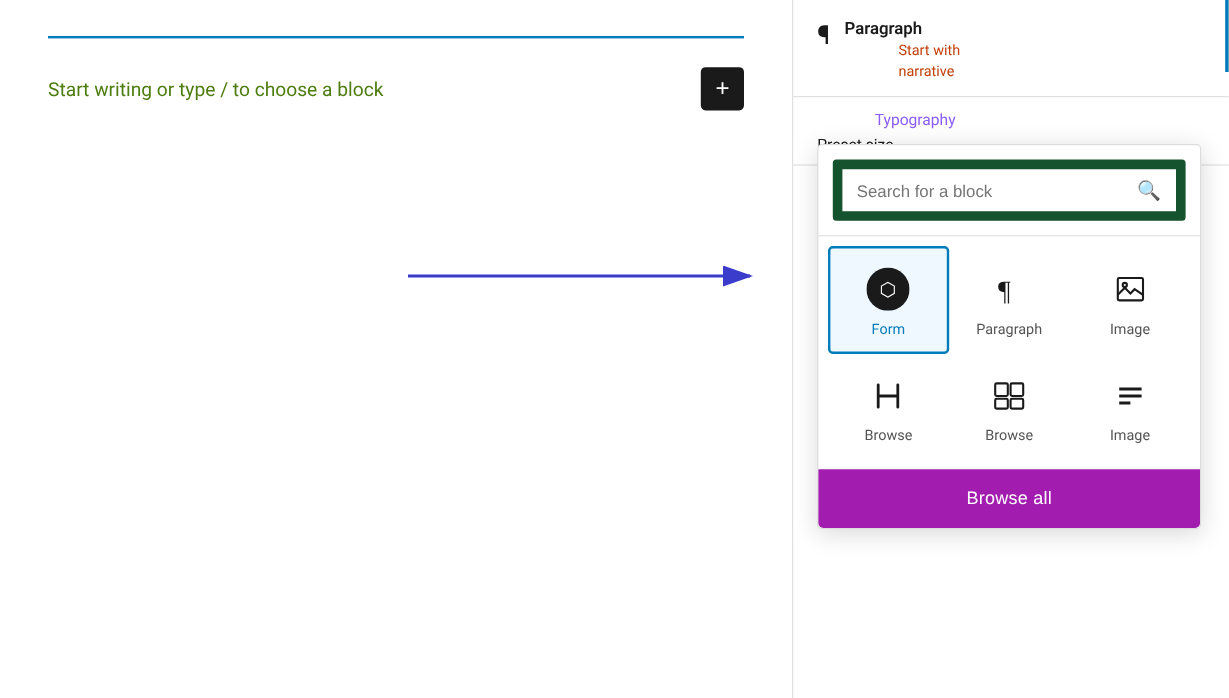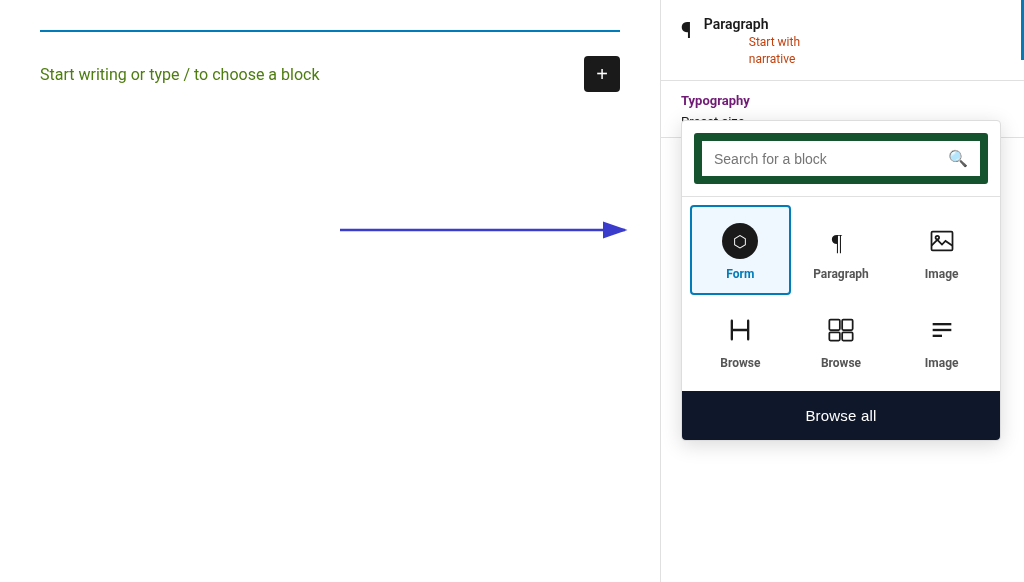--- a/index.html
+++ b/index.html
@@ -136,23 +136,24 @@
     }
 
     
     .typography-section {
       padding: 12px 20px 8px;
       border-bottom: 1px solid #e0e0e0;
     }
 
     .typography-label {
       font-size: 13px;
-      font-weight: 700;
-      color: #701a75;
+      font-weight: 400;
+      color: #8b5cf6;
       margin-bottom: 6px;
+      margin-left: 48px;
     }
 
     .preset-size-label {
       font-size: 13px;
       color: #1a1a1a;
     }
 
     
     .block-picker {
       position: absolute;
@@ -225,32 +226,31 @@
       height: 36px;
       display: flex;
       align-items: center;
       justify-content: center;
     }
 
     .block-label {
       font-size: 12px;
       color: #555;
       text-align: center;
-      font-weight: bold;
     }
 
     .block-item.selected .block-label {
       color: #007cba;
     }
 
     
     .browse-all-btn {
       display: block;
       width: 100%;
-      background: #0f172a;
+      background: #a21caf;
       color: #fff;
       border: none;
       padding: 16px;
       text-align: center;
       font-size: 15px;
       font-weight: 500;
       cursor: pointer;
       border-radius: 0 0 4px 4px;
       letter-spacing: 0.2px;
     }

